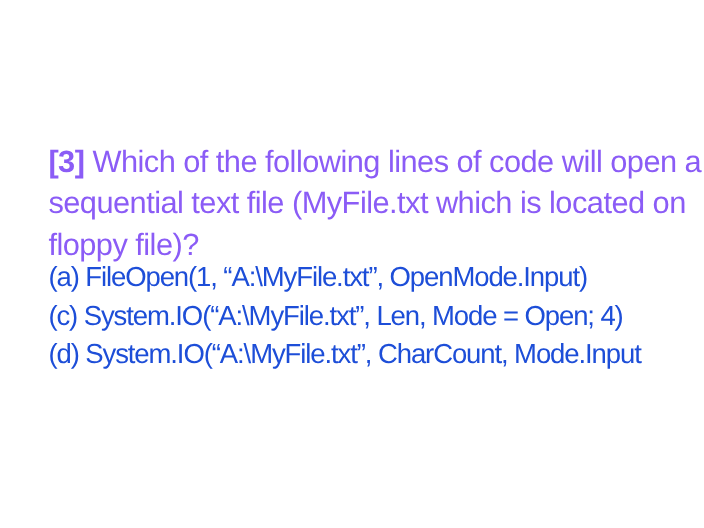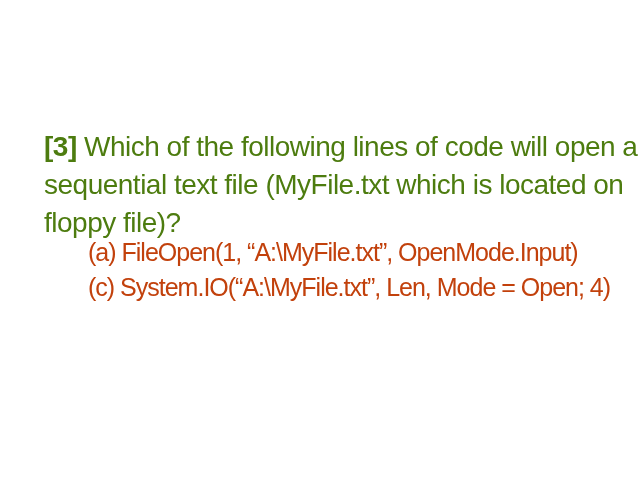--- a/index.html
+++ b/index.html
@@ -19,49 +19,49 @@
     color: #1a1a1a;
   }
   .question {
     position: absolute;
     left: 44px;
     top: 128px;
     font-size: 28px;
     line-height: 38px;
     letter-spacing: -0.5px;
     white-space: nowrap;
-    color: #4d7c0f;
+    color: #8b5cf6;
   }
   .question .qnum {
     font-weight: bold;
   }
   .options {
     position: absolute;
     left: 44px;
     top: 235px;
     font-size: 25px;
     line-height: 35px;
     letter-spacing: -1px;
     white-space: nowrap;
-    color: #c2410c;
-    margin-left: 44px;
+    color: #1d4ed8;
   }
   .qline, .option {
     display: block;
   }
 </style>
 </head>
 <body>
 
 <div class="slide">
 
   <div class="question">
     <span class="qline"><b class="qnum">[3]</b><span> Which of the following lines of code will open a</span></span>
     <span class="qline">sequential text file (MyFile.txt which is located on</span>
     <span class="qline">floppy file)?</span>
   </div>
 
   <div class="options">
     <span class="option">(a) FileOpen(1, “A:\MyFile.txt”, OpenMode.Input)</span>
     <span class="option">(c) System.IO(“A:\MyFile.txt”, Len, Mode = Open; 4)</span>
+    <span class="option">(d) System.IO(“A:\MyFile.txt”, CharCount, Mode.Input</span>
   </div>
 
 </div>
 
 </body></html>

